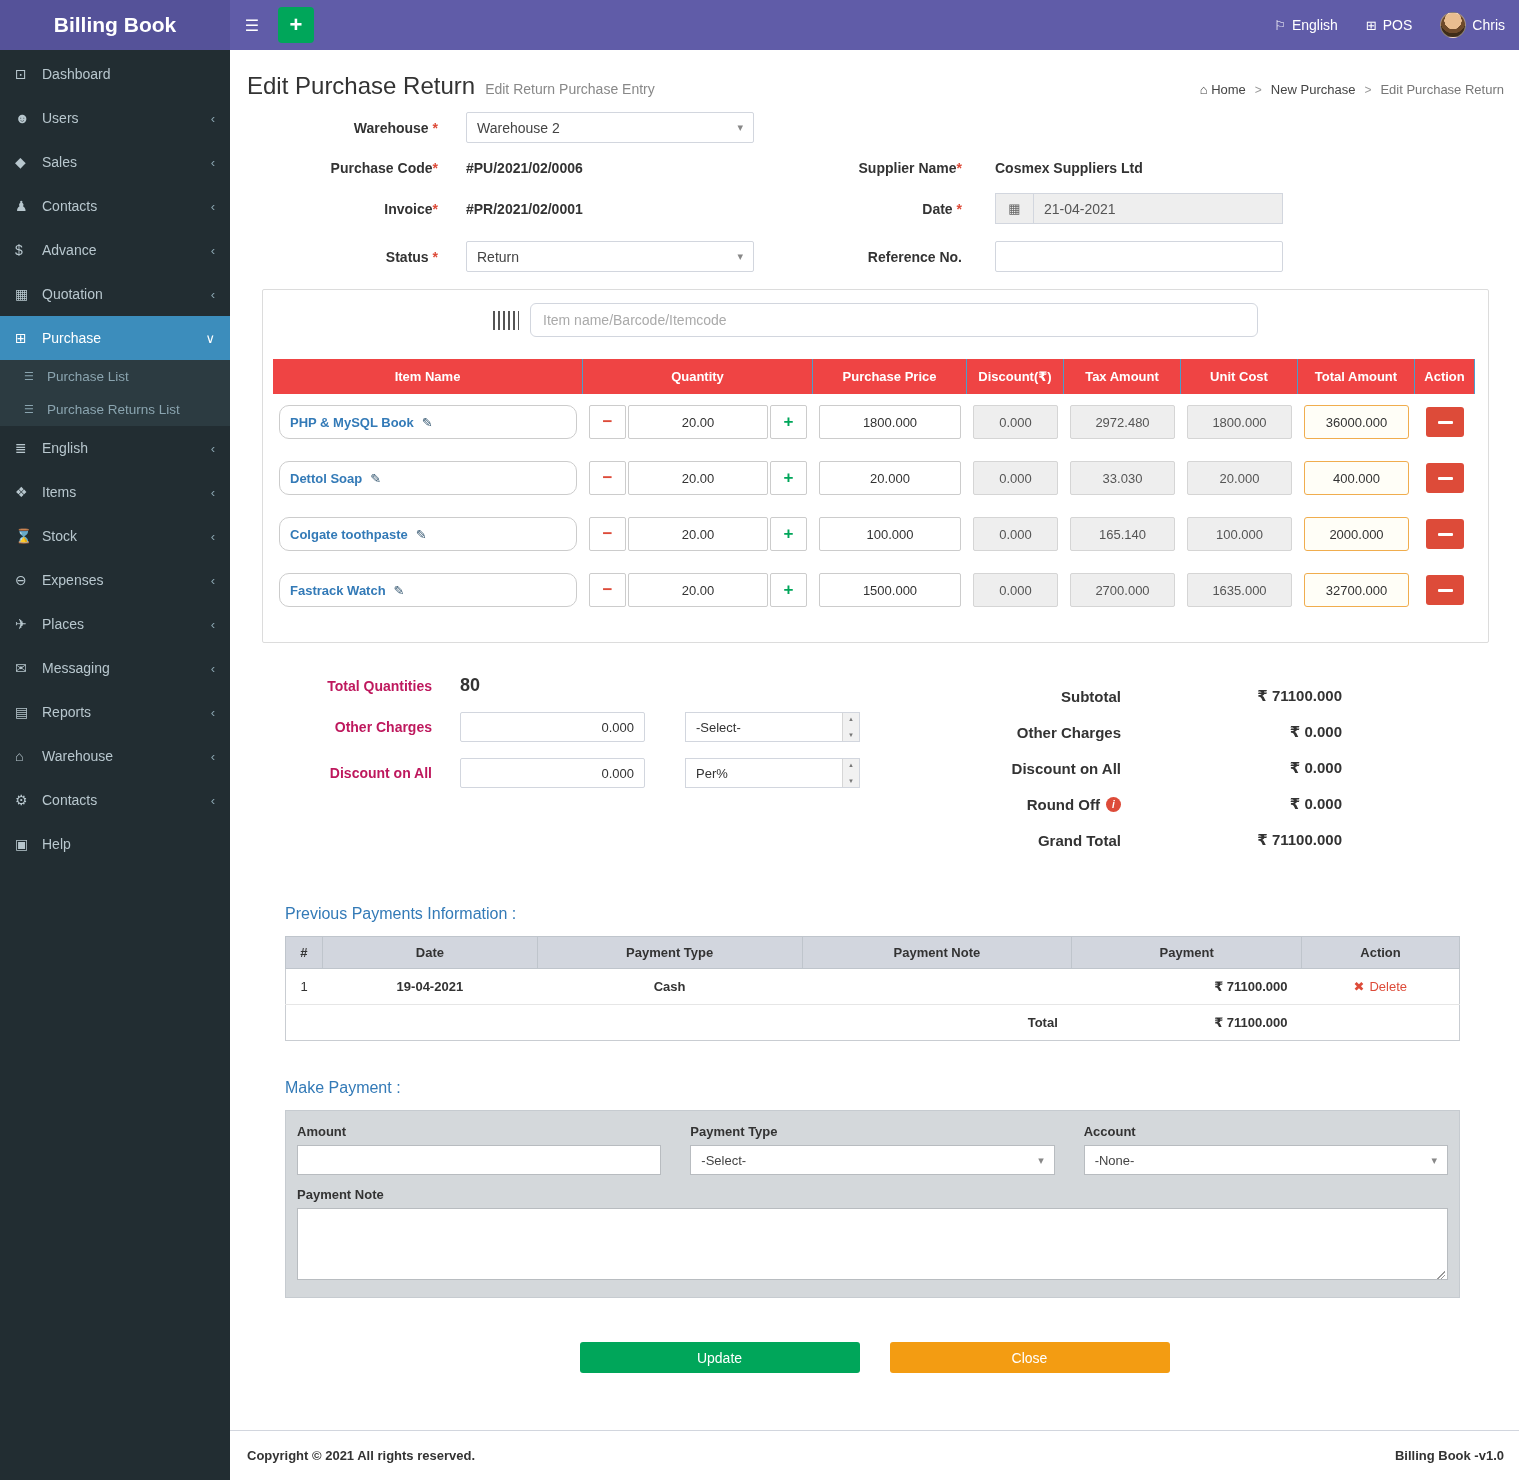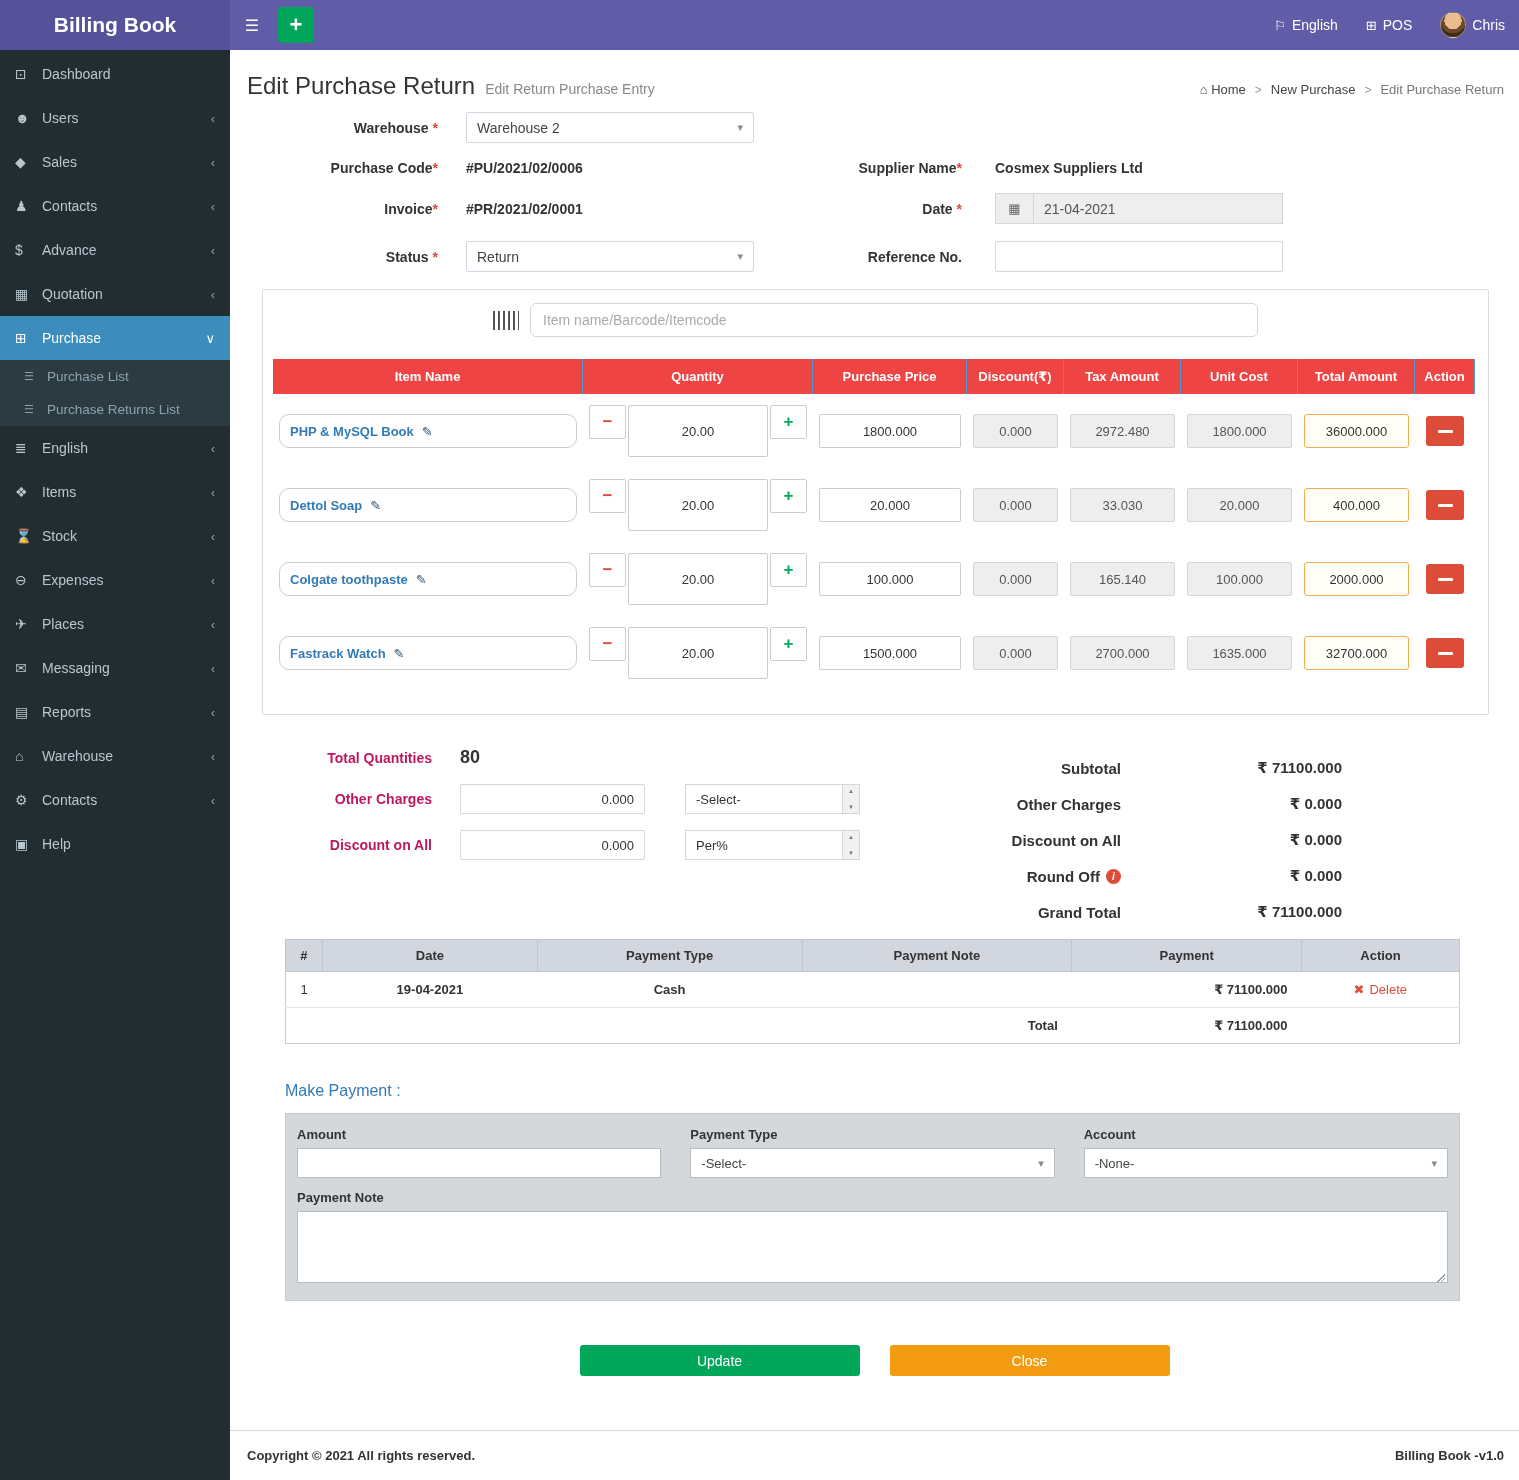--- a/index.html
+++ b/index.html
@@ -67,21 +67,21 @@
   .irow{display:contents}
   .ith{background:#ef4444;color:#fff;font-size:13px;font-weight:bold;text-align:center;padding:10px 4px;border-right:1px solid #4a9ecb}
   .ith:last-child{border-right:none}
   .itd{padding:11px 6px;display:flex;align-items:center;justify-content:center}
   .name-box{width:100%;height:34px;border:1px solid #ccc;border-radius:10px;display:flex;align-items:center;gap:8px;padding:0 10px;font-size:13px;color:#337ab7;font-weight:bold;background:#fff;cursor:pointer}
   .edit-ic{color:#31546e;font-size:13px;font-weight:normal}
   .qty-wrap{display:flex;width:100%;gap:2px}
   .qbtn{width:37px;height:34px;border:1px solid #ccc;background:#fff;font-size:17px;font-weight:bold;display:flex;align-items:center;justify-content:center;cursor:pointer;border-radius:2px}
   .qbtn.minus{color:#dd4b39}
   .qbtn.plus{color:#00a65a}
-  .qty-input{flex:1;height:52px;border:1px solid #ccc;border-radius:2px;text-align:center;font-size:13px;color:#333;min-width:0;font-family:inherit}
+  .qty-input{flex:1;height:34px;border:1px solid #ccc;border-radius:2px;text-align:center;font-size:13px;color:#333;min-width:0;font-family:inherit}
   .cell-input{width:100%;height:34px;border:1px solid #ccc;border-radius:2px;text-align:center;font-size:13px;color:#333;font-family:inherit}
   .cell-ro{background:#eee;border:1px solid #d5d5d5;color:#555;display:flex;align-items:center;justify-content:center;width:100%;height:34px;border-radius:2px;font-size:13px}
   .cell-total{width:100%;height:34px;border:1px solid #f0ad4e;border-radius:3px;background:#fffef7;display:flex;align-items:center;justify-content:center;font-size:13px;color:#333}
   .row-del{width:38px;height:30px;background:#dd4b39;border:none;border-radius:3px;display:flex;align-items:center;justify-content:center;cursor:pointer}
   .row-del .bar{width:15px;height:3px;background:#fff;border-radius:1px}
 
   
   .totals{display:flex;padding:32px 15px 0 17px}
   .tleft{width:680px}
   .trow{display:flex;align-items:center;margin-bottom:16px}
@@ -534,20 +534,21 @@
             </div>
             <div class="sum-val">₹ 0.000</div>
           </div>
           <div class="sum-row">
             <div class="sum-label">Grand Total</div>
             <div class="sum-val">₹ 71100.000</div>
           </div>
         </div>
       </div>
 
+      <div class="section-title">Previous Payments Information :</div>
       <table class="ptable">
         <colgroup>
           <col style="width:37px">
             <col style="width:215px">
             <col style="width:265px">
           <col style="width:270px">
             <col style="width:230px">
             <col style="width:158px">
         </colgroup>
         <thead>

